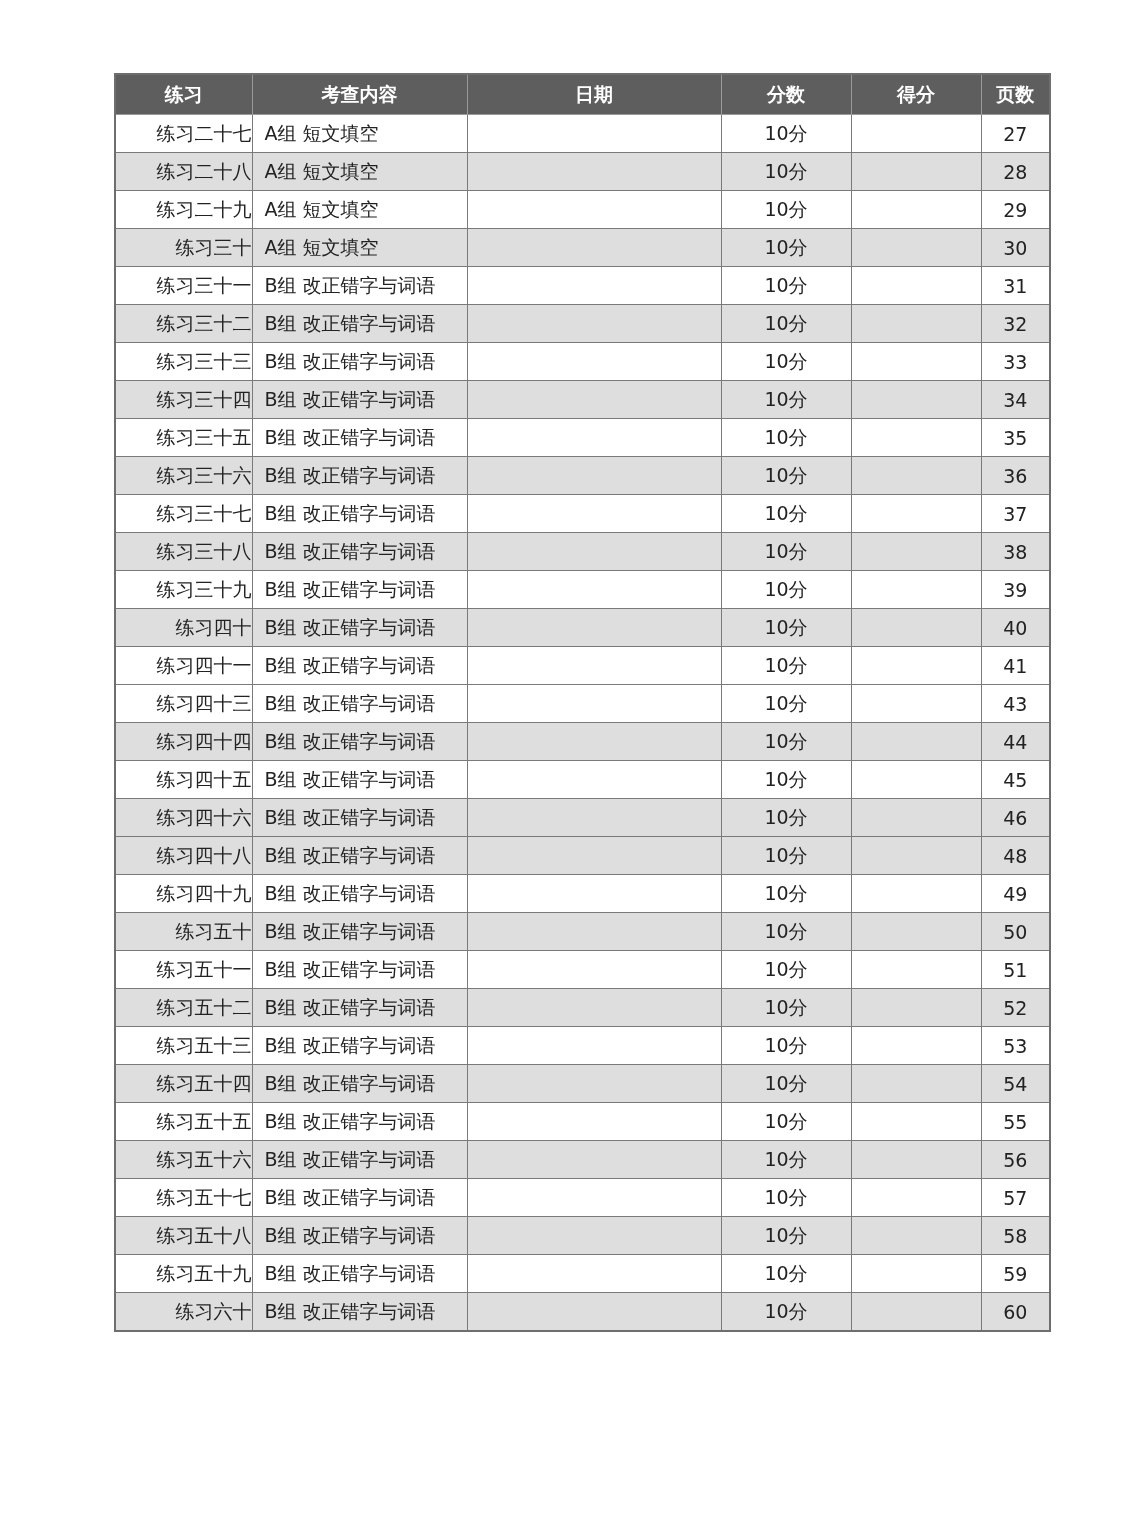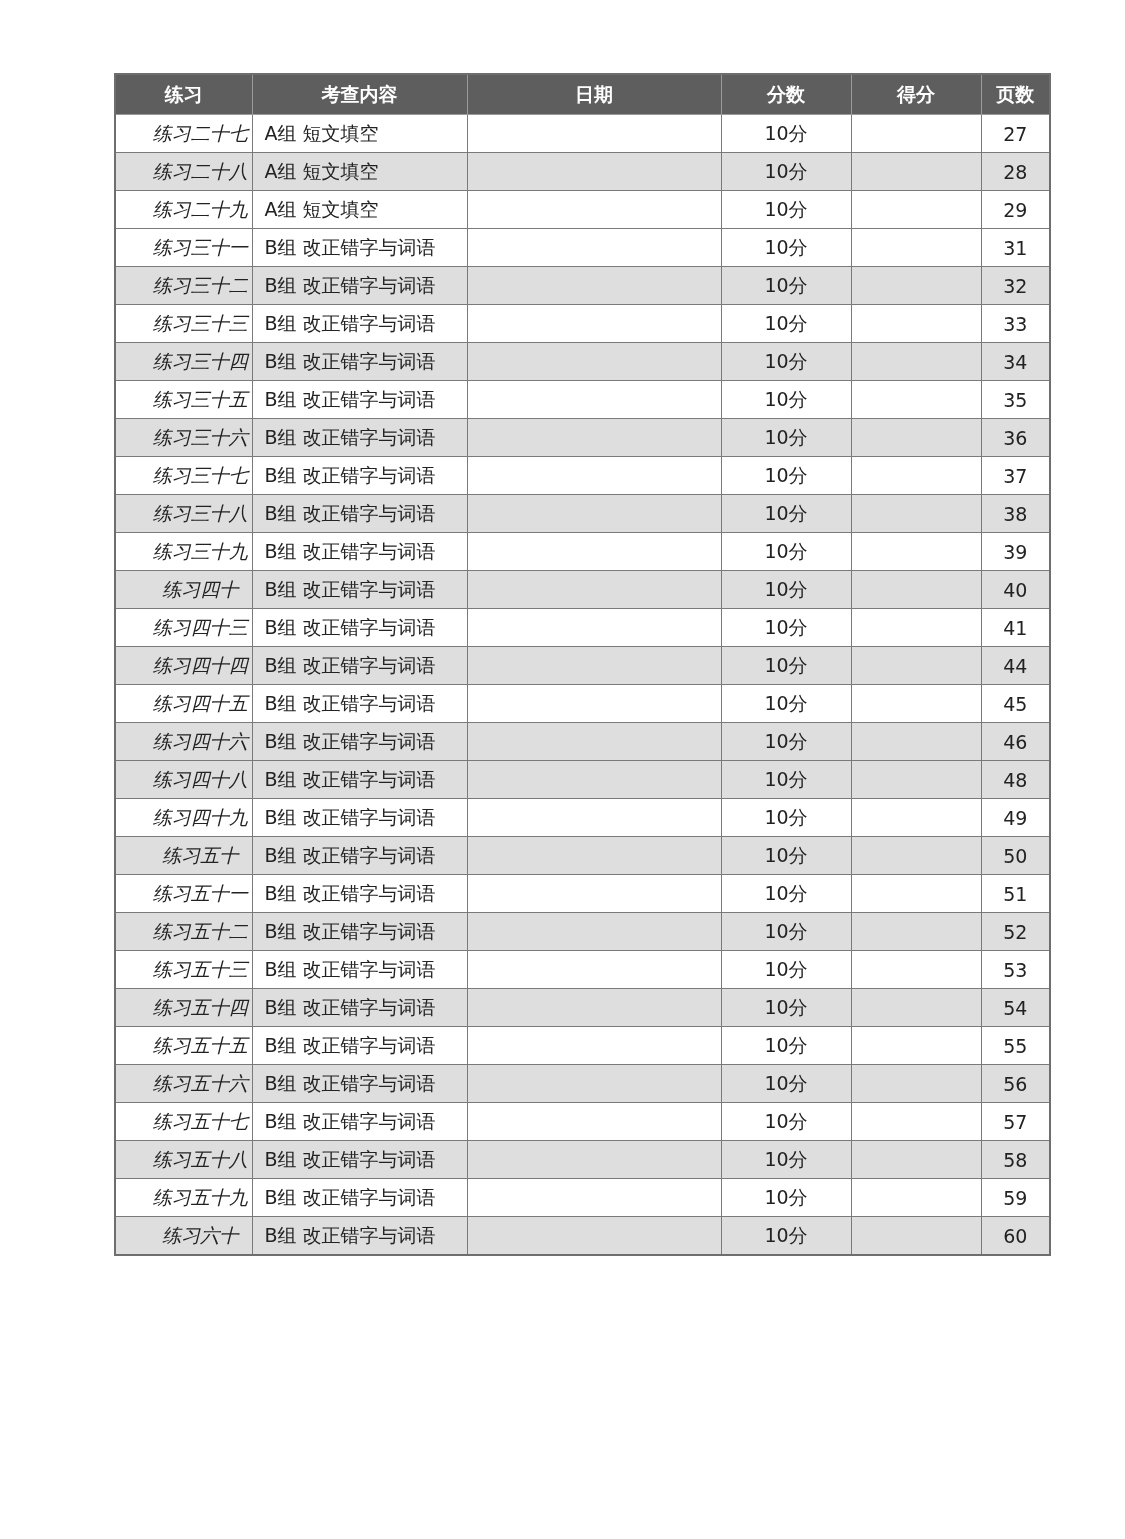--- a/index.html
+++ b/index.html
@@ -2,21 +2,21 @@
 <html><head>
 <meta charset="utf-8">
 <style>
   html, body { margin: 0; padding: 0; background: #ffffff; }
   body { width: 1125px; height: 1539px; position: relative; font-family: "DejaVu Sans", "Liberation Sans", sans-serif; }
   .sheet { position: absolute; left: 114px; top: 73px; width: 977px; }
   table { border-collapse: collapse; width: 935px; table-layout: fixed; border: 2px solid #6e6e6e; }
   th, td { border: 1.5px solid #7a7a7a; padding: 0; height: 37px; font-size: 19px; color: #222; overflow: hidden; white-space: nowrap; }
   thead th { background: #5e5e5e; color: #ffffff; font-weight: bold; height: 39px; border-color: #9a9a9a; font-size: 19px; }
   tbody tr.alt td { background: #dedede; }
-  td.c-name { text-align: center; padding-left: 33px; font-style: italic; }
+  td.c-name { text-align: right; padding-left: 33px; }
   td.c-content { text-align: left; padding-left: 12px; margin-left: 28px; }
   td.c-score, td.c-page { text-align: center; }
   col.w1 { width: 137px; } col.w2 { width: 215px; } col.w3 { width: 254px; }
   col.w4 { width: 130px; } col.w5 { width: 130px; } col.w6 { width: 69px; }
 </style>
 </head>
 <body>
 
 <div class="sheet">
   <table>
@@ -56,20 +56,28 @@
           <td class="c-page">28</td>
         </tr>
         <tr>
           <td class="c-name">练习二十九</td>
           <td class="c-content">A组  短文填空</td>
           <td class="c-date"></td>
           <td class="c-score">10分</td>
           <td class="c-earned"></td>
           <td class="c-page">29</td>
         </tr>
+        <tr class="alt">
+          <td class="c-name">练习三十</td>
+          <td class="c-content">A组  短文填空</td>
+          <td class="c-date"></td>
+          <td class="c-score">10分</td>
+          <td class="c-earned"></td>
+          <td class="c-page">30</td>
+        </tr>
         <tr>
           <td class="c-name">练习三十一</td>
           <td class="c-content">B组  改正错字与词语</td>
           <td class="c-date"></td>
           <td class="c-score">10分</td>
           <td class="c-earned"></td>
           <td class="c-page">31</td>
         </tr>
         <tr class="alt">
           <td class="c-name">练习三十二</td>
@@ -137,26 +145,34 @@
         </tr>
         <tr class="alt">
           <td class="c-name">练习四十</td>
           <td class="c-content">B组  改正错字与词语</td>
           <td class="c-date"></td>
           <td class="c-score">10分</td>
           <td class="c-earned"></td>
           <td class="c-page">40</td>
         </tr>
         <tr>
+          <td class="c-name">练习四十一</td>
+          <td class="c-content">B组  改正错字与词语</td>
+          <td class="c-date"></td>
+          <td class="c-score">10分</td>
+          <td class="c-earned"></td>
+          <td class="c-page">41</td>
+        </tr>
+        <tr>
           <td class="c-name">练习四十三</td>
           <td class="c-content">B组  改正错字与词语</td>
           <td class="c-date"></td>
           <td class="c-score">10分</td>
           <td class="c-earned"></td>
-          <td class="c-page">41</td>
+          <td class="c-page">43</td>
         </tr>
         <tr class="alt">
           <td class="c-name">练习四十四</td>
           <td class="c-content">B组  改正错字与词语</td>
           <td class="c-date"></td>
           <td class="c-score">10分</td>
           <td class="c-earned"></td>
           <td class="c-page">44</td>
         </tr>
         <tr>

